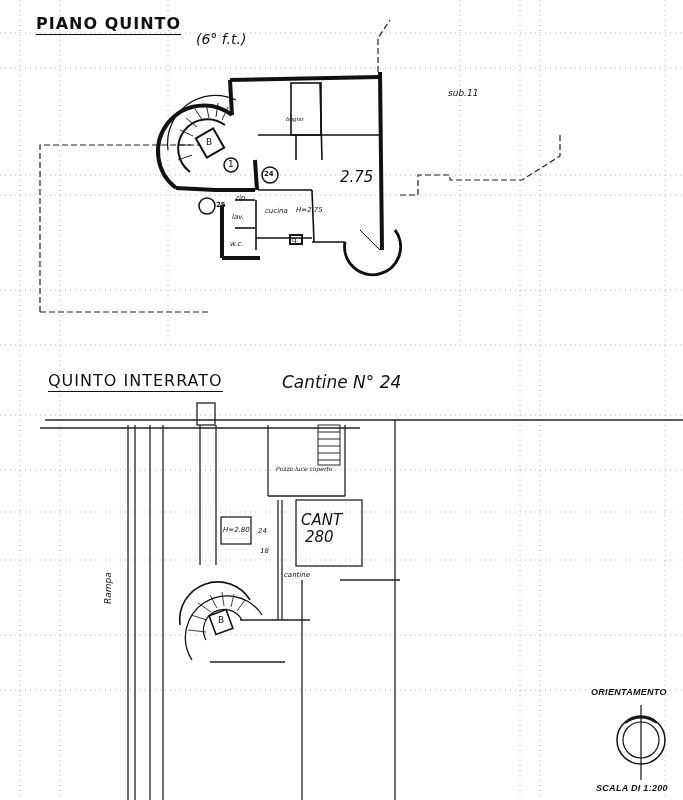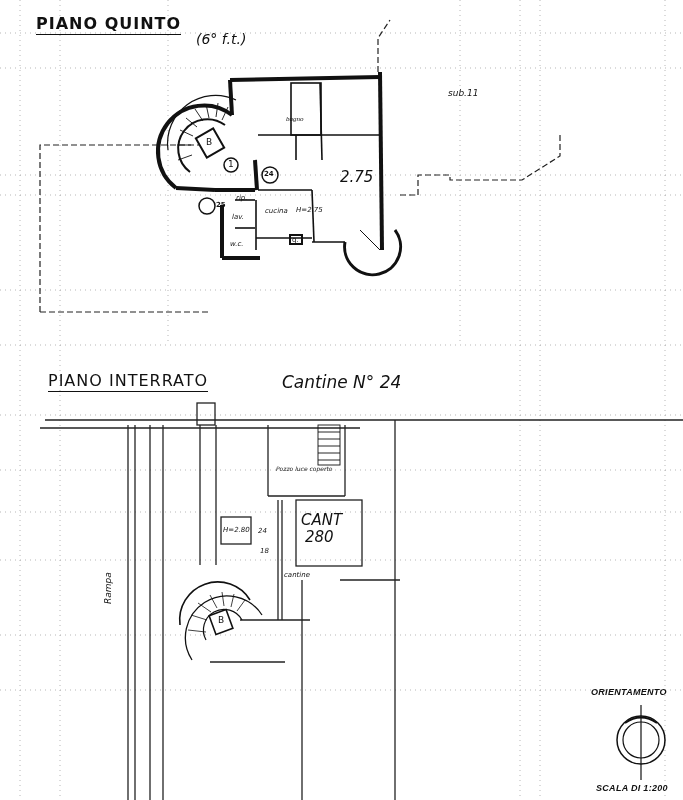--- a/index.html
+++ b/index.html
@@ -167,21 +167,21 @@
 <div class="lbl hand small" style="left:236px; top:195px;">rip.</div>
 <div class="lbl med" style="left:206px; top:138px;">B</div>
 <div class="lbl med" style="left:228px; top:160px;">1</div>
 <div class="lbl small" style="left:264px; top:171px; font-weight:bold;">24</div>
 <div class="lbl small" style="left:216px; top:202px; font-weight:bold;">25</div>
 <div class="lbl hand small" style="left:296px; top:173px;margin-top:34px;">H=2.75</div>
 <div class="lbl hand big" style="left:340px; top:170px;text-align:center;">2.75</div>
 <div class="lbl small" style="left:292px; top:237px;">q.</div>
 <div class="lbl hand med" style="left:448px; top:89px;">sub.11</div>
 
-<div class="lbl title" style="left:48px; top:373px;">PIANO INTERRATO</div>
+<div class="lbl title" style="left:48px; top:373px;">QUINTO INTERRATO</div>
 <div class="lbl hand" style="left:282px; top:374px; font-size:17px;">Cantine N° 24</div>
 
 <div class="lbl hand small" style="left:276px; top:466px; width:60px; white-space:normal; font-size:6px;">Pozzo luce coperto</div>
 <div class="lbl hand big" style="left:301px; top:513px;">CANT</div>
 <div class="lbl hand big" style="left:305px; top:530px;">280</div>
 <div class="lbl hand small" style="left:223px; top:527px;">H=2.80</div>
 <div class="lbl hand small" style="left:258px; top:528px;">24</div>
 <div class="lbl hand small" style="left:260px; top:548px;">18</div>
 <div class="lbl hand small" style="left:284px; top:572px;">cantine</div>
 <div class="lbl hand med" style="left:104px; top:604px; transform:rotate(-90deg); transform-origin:left top;">Rampa</div>

